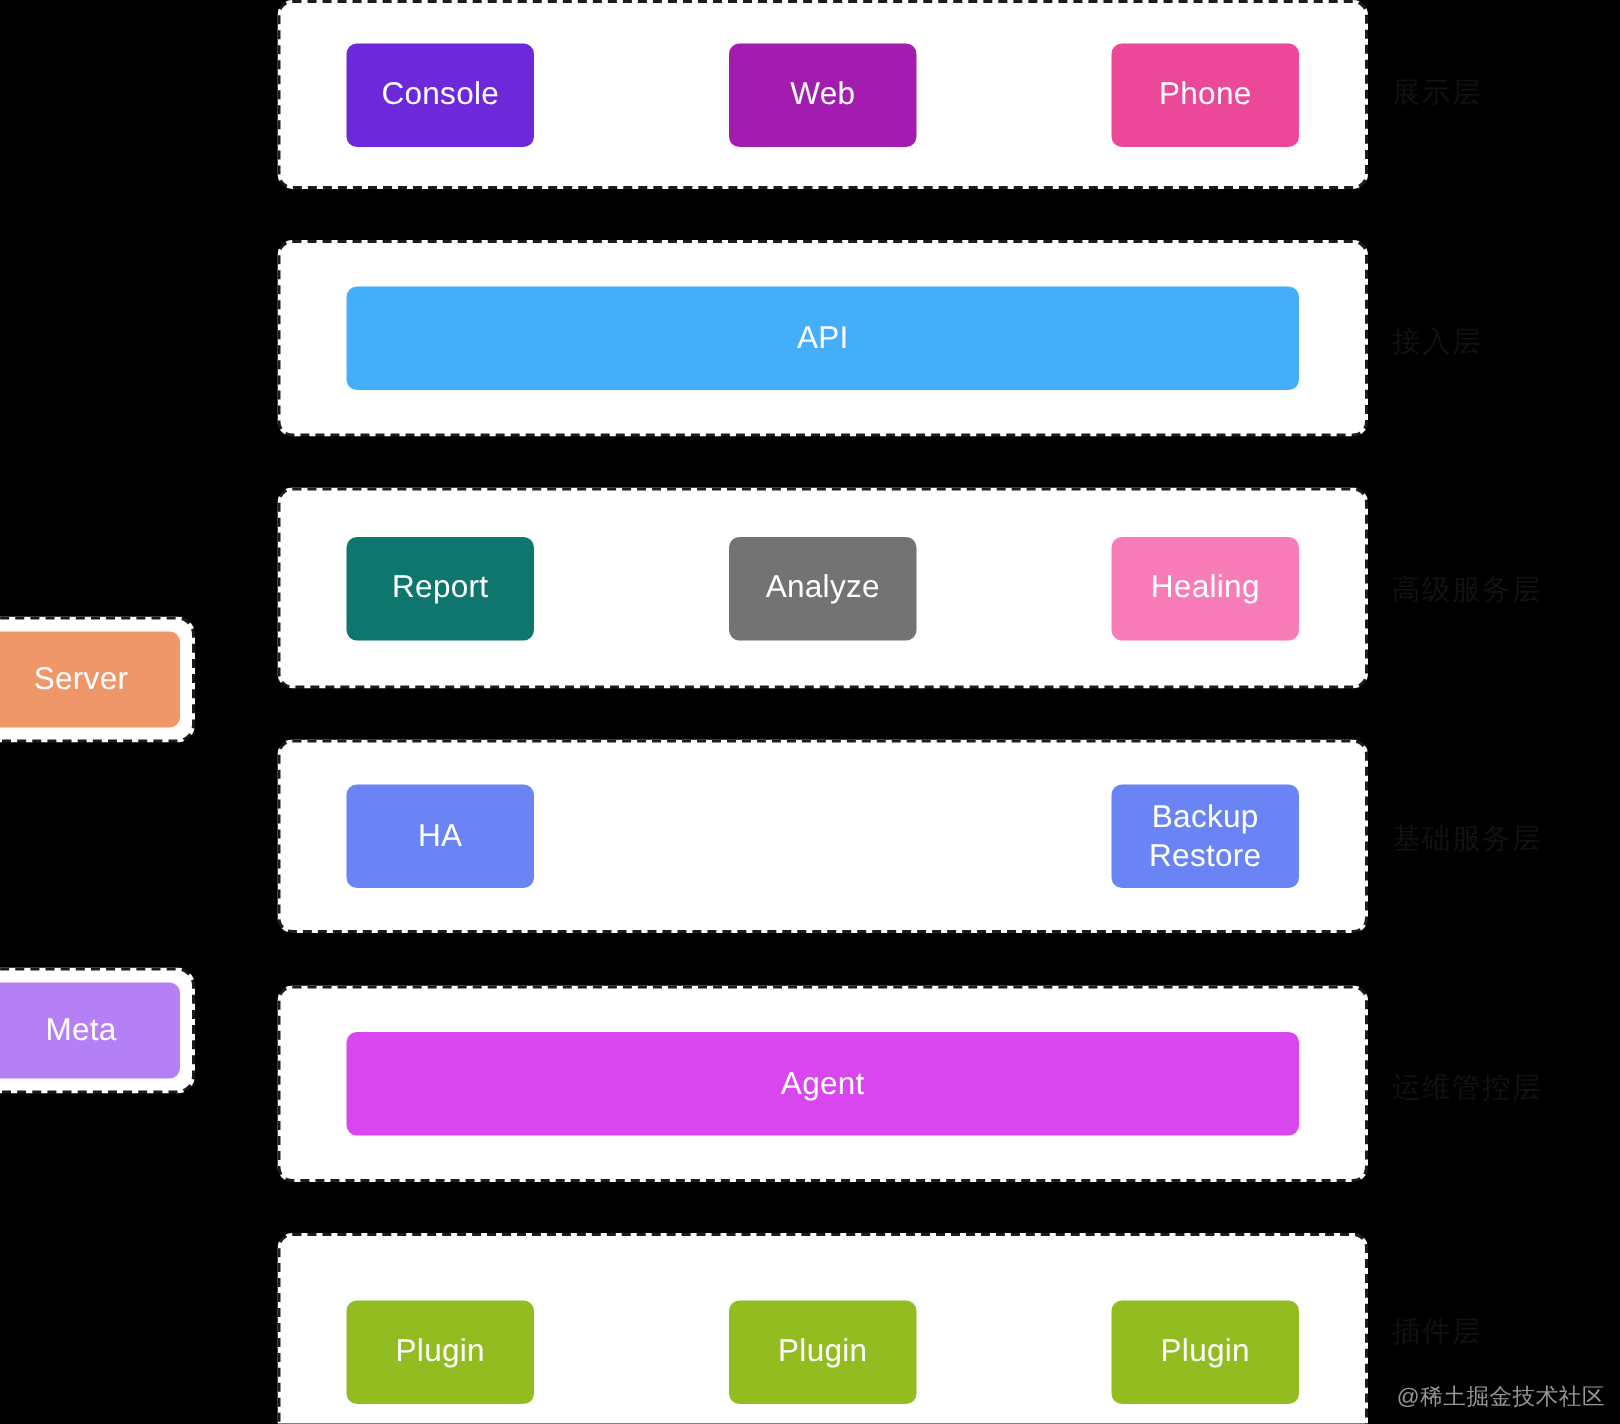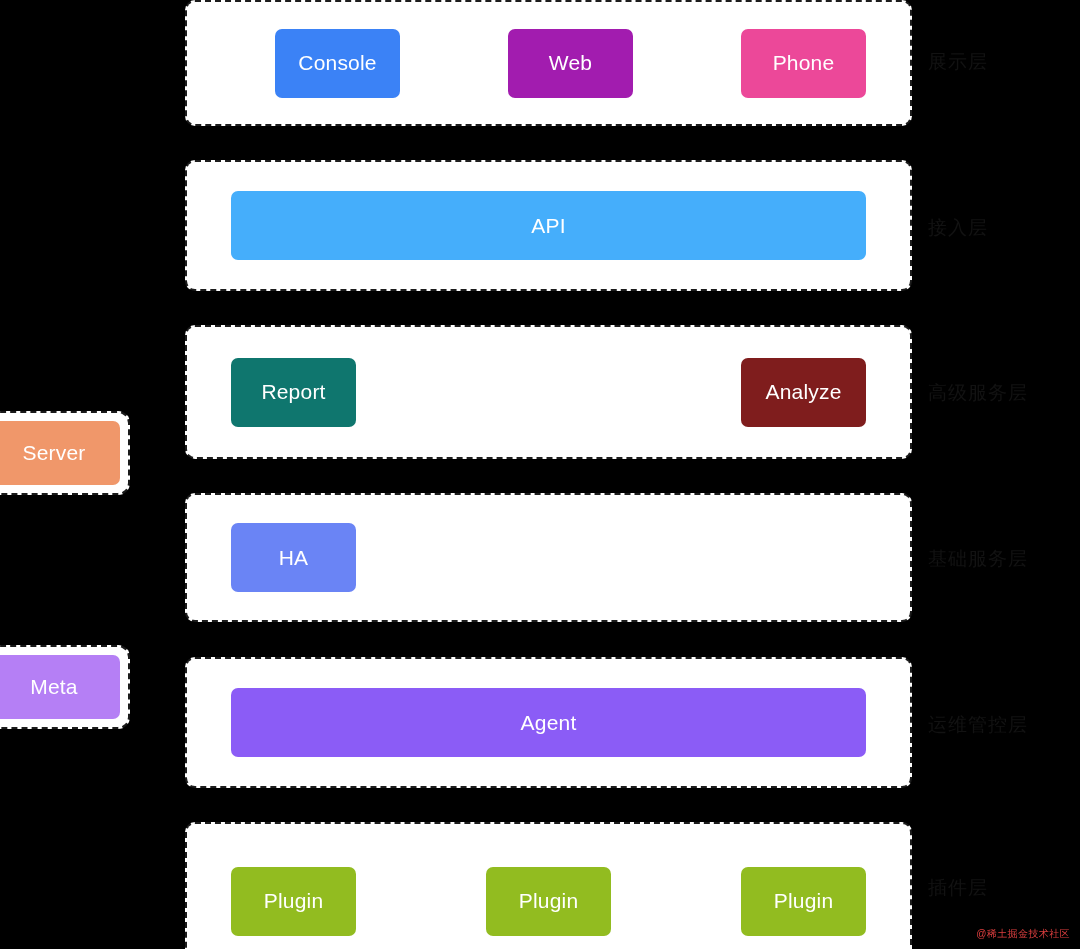--- a/index.html
+++ b/index.html
@@ -96,22 +96,22 @@
     font-weight: 500;
     letter-spacing: 1px;
     white-space: nowrap;
   }
 
   
   .watermark {
     position: absolute;
     right: 10px;
     bottom: 8px;
-    color: #ef4444;
-    font-size: 10px;
+    color: #a3a3a3;
+    font-size: 15px;
     letter-spacing: 0.4px;
     opacity: 0.92;
   }
 </style>
 </head>
 <body>
 
 <div id="canvas">
 
   <div class="side-node-panel server">
@@ -121,21 +121,21 @@
   </div>
 
   <div class="side-node-panel meta">
     <div class="side-node" id="side-node-1" style="background: rgb(181, 127, 245);">
       <span>Meta</span>
     </div>
   </div>
 
   <div class="layer-row" style="top:0px;height:126px;">
     <div class="layer-inner">
-      <div class="node triple" id="n-0-0" style="background: #3b82f6; margin-left: 44px;">
+      <div class="node triple" id="n-0-0" style="background: #6d28d9;">
         <span>Console</span>
       </div>
       <div class="node triple" id="n-0-1" style="background: #a21caf;">
         <span>Web</span>
       </div>
       <div class="node triple" id="n-0-2" style="background: #ec4899;">
         <span>Phone</span>
       </div>
     </div>
   </div>
@@ -148,39 +148,46 @@
       </div>
     </div>
   </div>
   <div class="layer-caption" style="top:215px;">接入层</div>
 
   <div class="layer-row" style="top:325px;height:134px;">
     <div class="layer-inner">
       <div class="node triple" id="n-2-0" style="background: #0f766e;">
         <span>Report</span>
       </div>
-      <div class="node triple" id="n-2-1" style="background: #7f1d1d;">
+      <div class="node triple" id="n-2-1" style="background: #737373;">
         <span>Analyze</span>
+      </div>
+      <div class="node triple" id="n-2-2" style="background: rgb(247, 124, 184);">
+        <span>Healing</span>
       </div>
     </div>
   </div>
   <div class="layer-caption" style="top:380px;">高级服务层</div>
 
   <div class="layer-row" style="top:493px;height:129px;">
     <div class="layer-inner">
       <div class="node triple" id="n-3-0" style="background: rgb(106, 132, 245);">
         <span>HA</span>
       </div>
+      <div class="node triple" id="n-3-2" style="background: rgb(106, 132, 245);">
+        <span>Backup</span>
+        <span>Restore</span>
+      </div>
     </div>
   </div>
   <div class="layer-caption" style="top:546px;">基础服务层</div>
 
   <div class="layer-row" style="top:657px;height:131px;">
     <div class="layer-inner single">
-      <div class="node wide" id="n-4-0" style="background: #8b5cf6;">
+      <div class="node wide" id="n-4-0" style="background: #d946ef;">
         <span>Agent</span>
       </div>
     </div>
   </div>
   <div class="layer-caption" style="top:712px;">运维管控层</div>
 
   <div class="layer-row" style="top:822px;height:158px;">
     <div class="layer-inner">
       <div class="node triple" id="n-5-0" style="background: rgb(146, 188, 32);">
         <span>Plugin</span>

